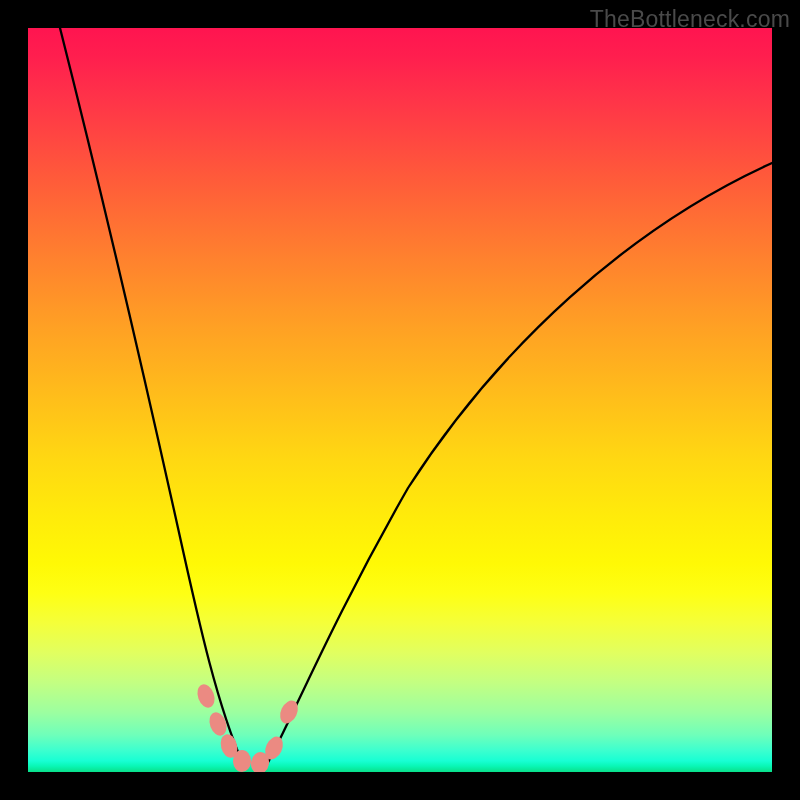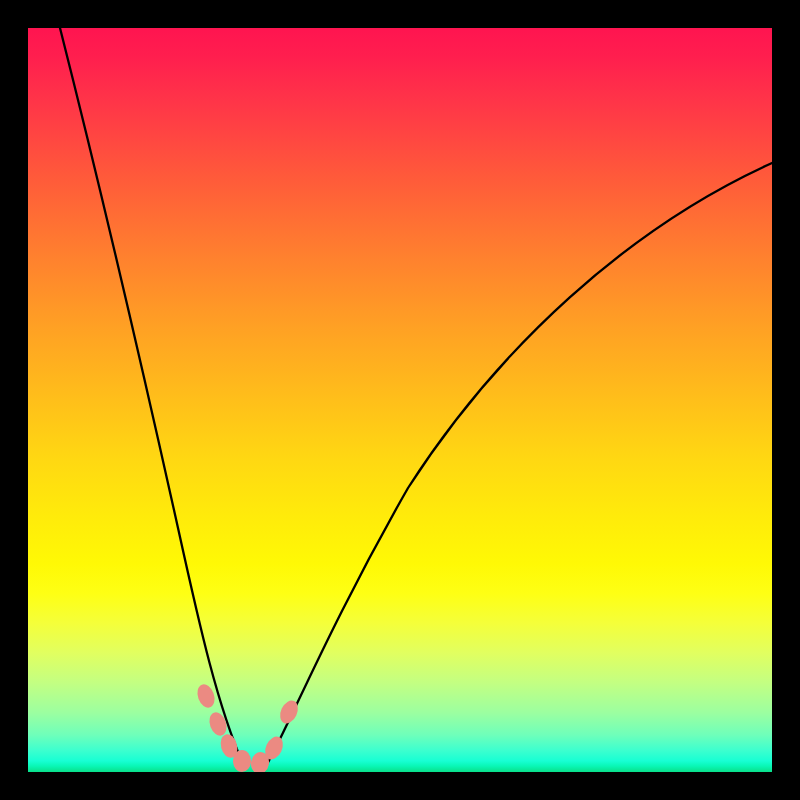--- a/index.html
+++ b/index.html
@@ -74,20 +74,21 @@
   }
   .marker {
     fill: #eb8a82;
     stroke: none;
   }
 </style>
 </head>
 <body>
 
 <div class="frame">
+  <div class="watermark">TheBottleneck.com</div>
 
   <div class="plot">
     <div class="gradient"></div>
 
     <svg class="curves" viewBox="0 0 744 744" preserveAspectRatio="none">
       <path class="curve-path" d="M 32 0
                C 70 150, 110 320, 150 500
                C 172 600, 190 680, 216 738"></path>
       <path class="curve-path" d="M 238 738
                C 260 700, 300 600, 380 460

